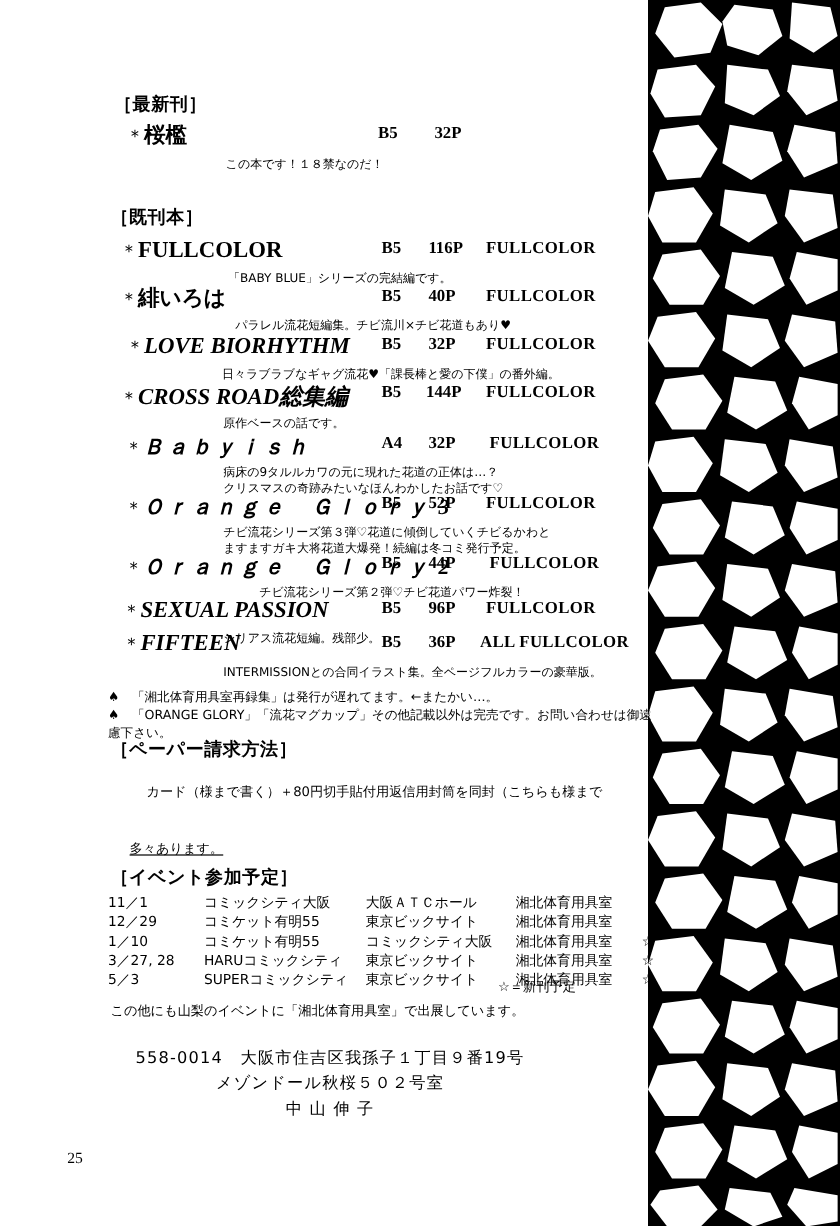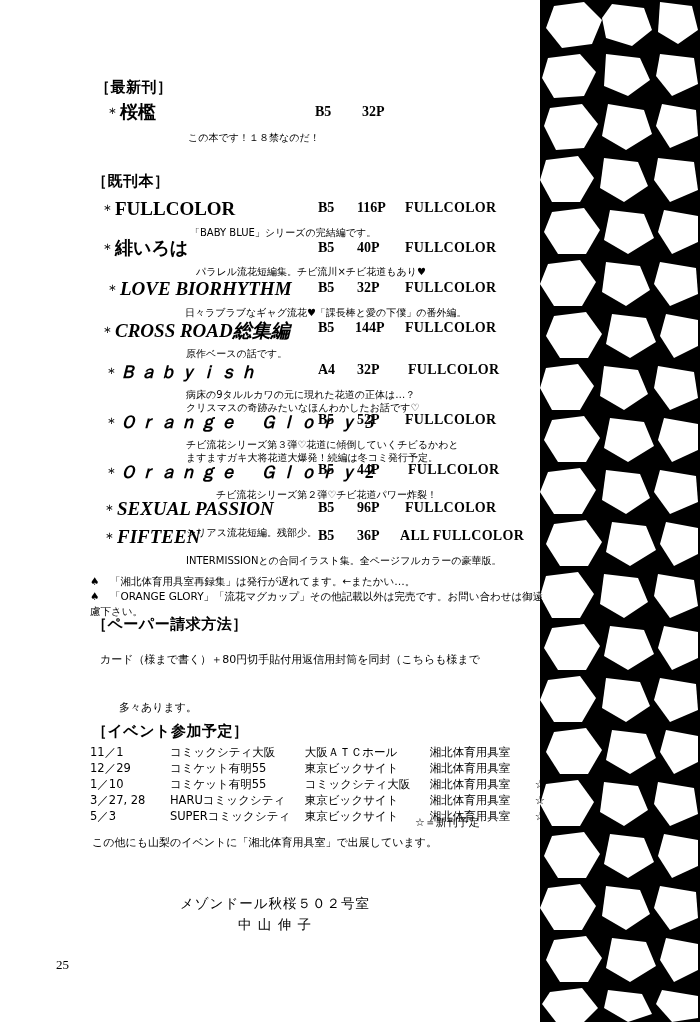--- a/index.html
+++ b/index.html
@@ -314,22 +314,22 @@
     <span class="size" style="left:318px;">B5</span>
     <span class="pages" style="left:357px;">36P</span>
     <span class="color" style="left:400px;">ALL FULLCOLOR</span>
   </div>
   <div class="note" style="position:absolute;left:186px;top:554px;">INTERMISSIONとの合同イラスト集。全ページフルカラーの豪華版。</div>
 
   <div class="bullet-line" style="position:absolute;left:90px;top:589px;">♠　「ORANGE GLORY」「流花マグカップ」その他記載以外は完売です。お問い合わせは御遠慮下さい。</div>
   <div class="bullet-line" style="position:absolute;left:90px;top:574px;">♠　「湘北体育用具室再録集」は発行が遅れてます。←またかい…。</div>
 
   <div class="sec-head" style="position:absolute;left:92px;top:615px;">［ペーパー請求方法］</div>
-  <div class="howto" style="position:absolute;left:100px;top:652px;">カード（様まで書く）＋80円切手貼付用返信用封筒を同封（こちらも様まで</div>
-  <div class="howto" style="position:absolute;left:119px;top:700px;">多々あります。</div>
+  <div class="howto" style="position:absolute;left:122px;top:652px;">カード（様まで書く）＋80円切手貼付用返信用封筒を同封（こちらも様まで</div>
+  <div class="howto" style="position:absolute;left:108px;top:700px;text-decoration:underline;">多々あります。</div>
 
   <div class="sec-head" style="position:absolute;left:92px;top:722px;">［イベント参加予定］</div>
 
   <table class="ev-table" style="position:absolute;left:90px;top:745px;">
     <tbody>
         <tr>
       <td style="width:80px;margin-top:24px;">11／1</td>
       <td style="width:135px;">コミックシティ大阪</td>
       <td style="width:125px;">大阪ＡＴＣホール</td>
       <td style="width:105px;">湘北体育用具室</td>
@@ -362,17 +362,18 @@
       <td>東京ビックサイト</td>
       <td>湘北体育用具室</td>
       <td>☆</td>
     </tr>
   </tbody>
     </table>
 
   <div class="howto" style="position:absolute;left:415px;top:815px;font-size:11px;">☆＝新刊予定</div>
   <div class="howto" style="position:absolute;left:92px;top:835px;font-size:11px;text-align:right;">この他にも山梨のイベントに「湘北体育用具室」で出展しています。</div>
 
+  <div class="addr" style="position:absolute;left:50px;top:872px;width:450px;">558-0014　大阪市住吉区我孫子１丁目９番19号</div>
   <div class="addr" style="position:absolute;left:50px;top:893px;width:450px;">メゾンドール秋桜５０２号室</div>
   <div class="addr name" style="position:absolute;left:50px;top:914px;width:450px;">中 山 伸 子</div>
 
   <div class="pagenum" style="position:absolute;left:56px;top:957px;">25</div>
 </div>
 
 </body></html>

